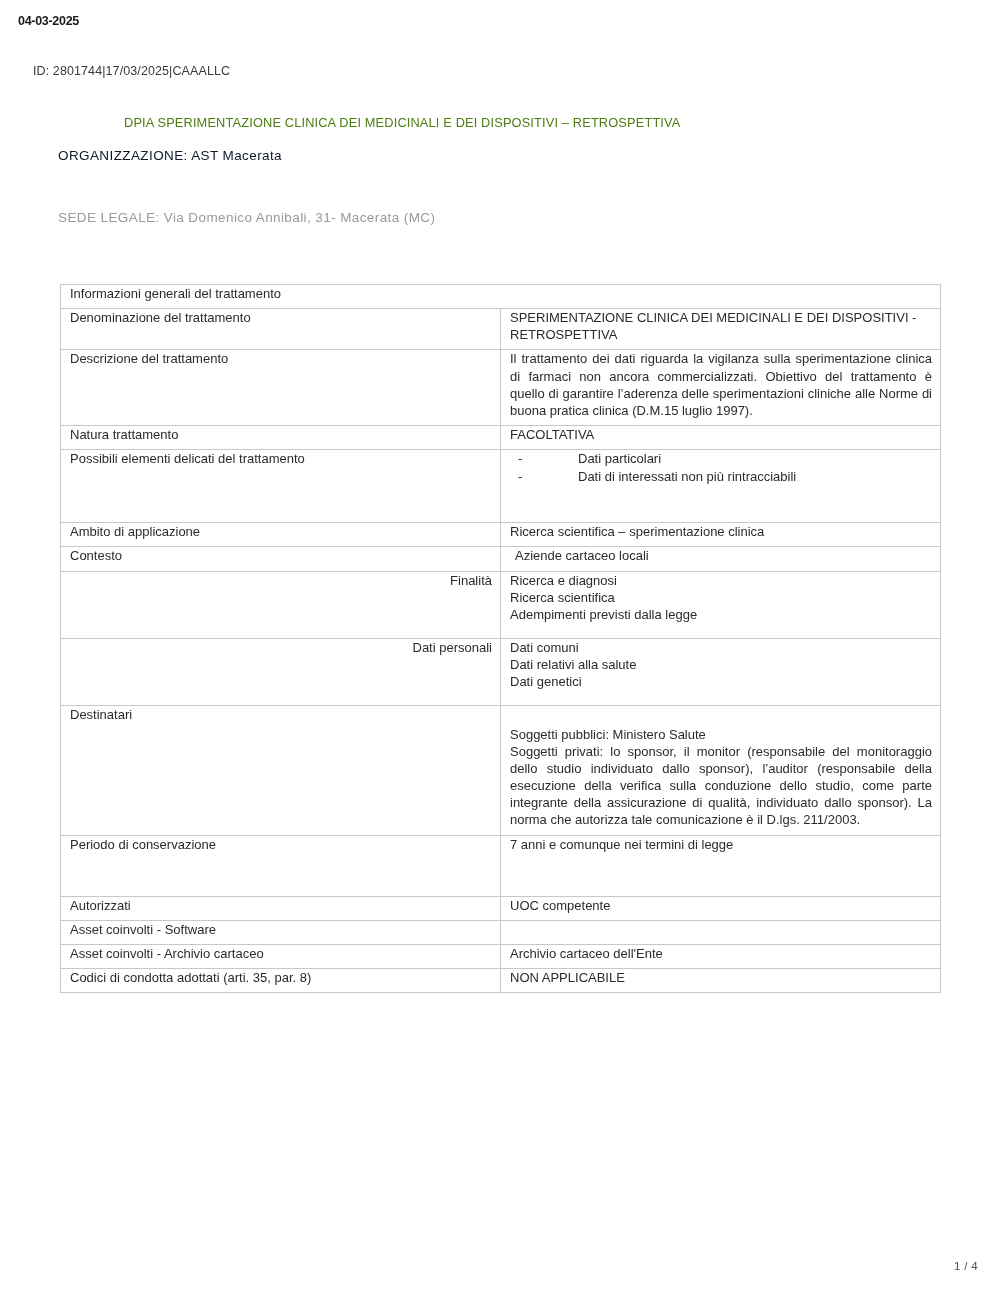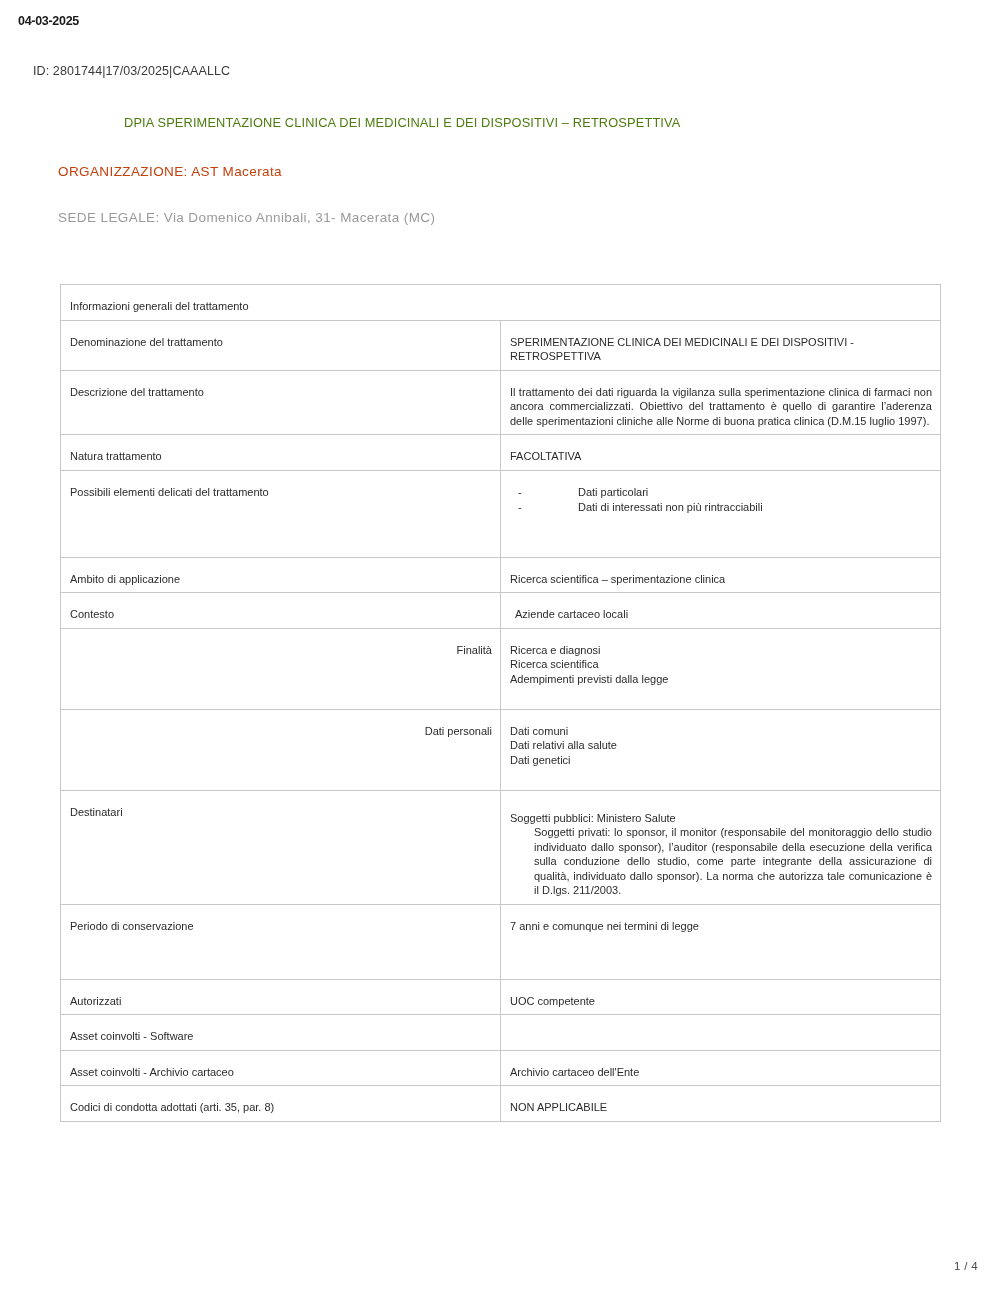--- a/index.html
+++ b/index.html
@@ -42,23 +42,23 @@
     position: absolute;
     left: 124px;
     top: 115px;
     font-size: 12.8px;
     color: #4d7c0f;
     letter-spacing: 0.15px;
   }
   .org-line {
     position: absolute;
     left: 58px;
-    top: 164px;
+    top: 148px;
     font-size: 13.5px;
-    color: #c2410c;
+    color: #0f172a;
     letter-spacing: 0.4px;
   }
   .sede-line {
     position: absolute;
     left: 58px;
     top: 210px;
     font-size: 13.5px;
     color: #9a9a9a;
     letter-spacing: 0.4px;
   }
@@ -66,39 +66,38 @@
     position: absolute;
     left: 60px;
     top: 284px;
     width: 881px;
     border-collapse: collapse;
     table-layout: fixed;
   }
   table.dpia td {
     border: 1px solid #c8c8c8;
     vertical-align: top;
-    font-size: 11px;
+    font-size: 13px;
     line-height: 1.32;
     color: #2b2b2b;
-    padding: 14px 8px 6px 9px;
+    padding: 0 8px 6px 9px;
   }
   td.label {
     width: 269px;
   }
   td.value {
     width: 612px;
   }
   .header-row td {
     font-size: 12.3px;
     padding: 9px 8px 9px 9px;
   }
   .justify {
     text-align: justify;
     text-align-last: left;
-    margin-left: 24px;
   }
   .pad-mid {
     padding-top: 19px;
   }
   .pad-mid2 {
     padding-top: 28px;
     margin-top: 16px;
   }
   .pad-mid3 {
     padding-top: 36px;

